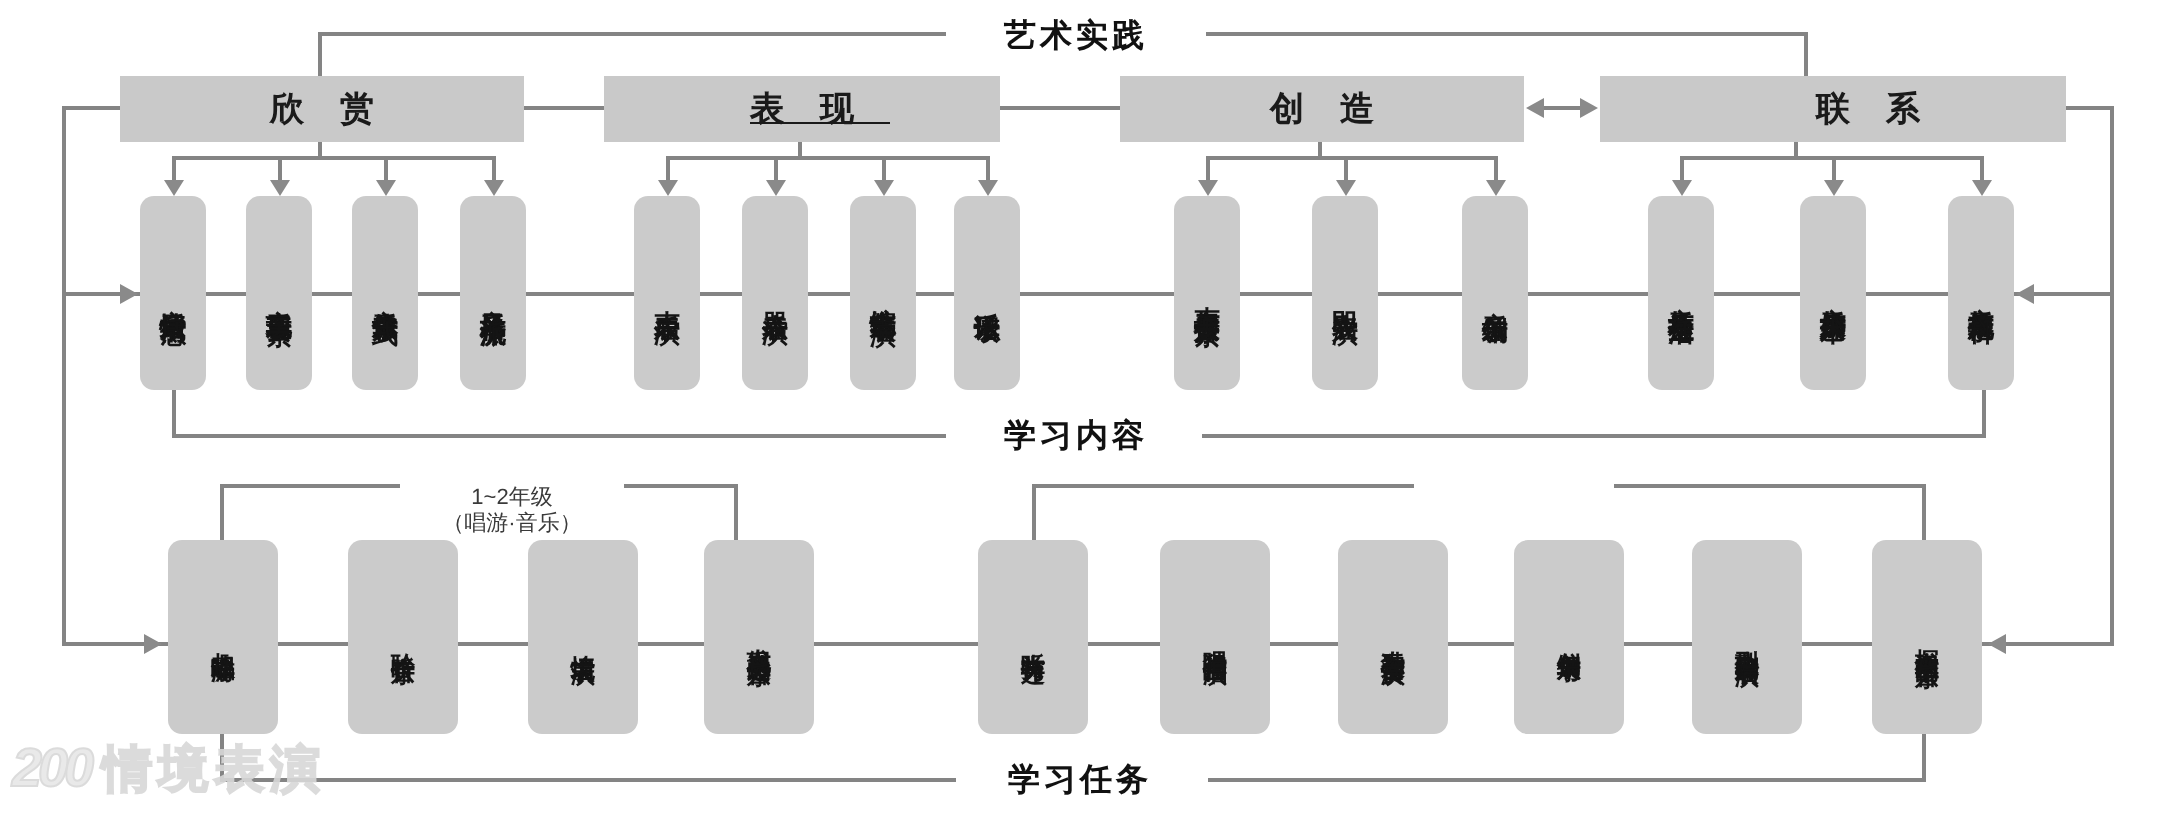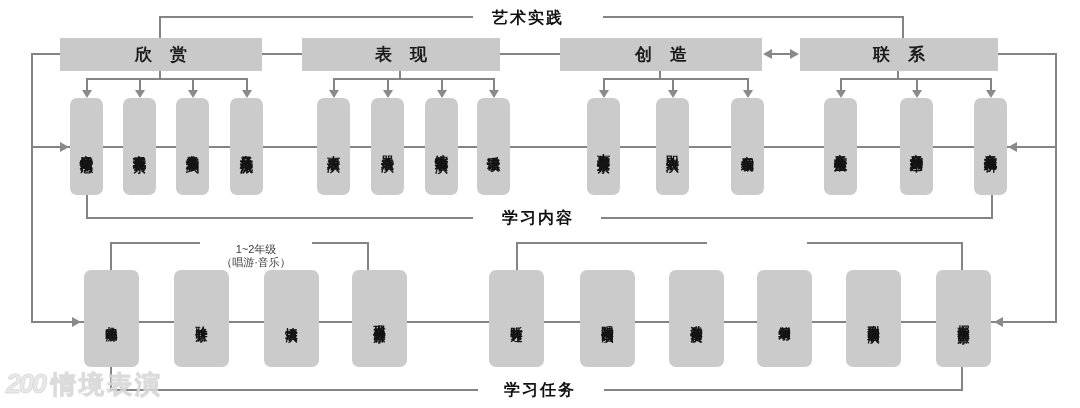--- a/index.html
+++ b/index.html
@@ -37,26 +37,26 @@
 </style>
 </head>
 <body>
 
 <div class="canvas">
 
   <div class="hl" style="left:160px;top:16px;width:313px;"></div>
   <div class="hl" style="left:603px;top:16px;width:301px;"></div>
   <div class="vl" style="left:159px;top:16px;height:22px;"></div>
   <div class="vl" style="left:902px;top:16px;height:22px;"></div>
-  <div class="biglab" style="left:465px;top:8px;width:126px;">艺术实践</div>
+  <div class="biglab" style="left:475px;top:8px;width:126px;">艺术实践</div>
 
   <div class="pbox" style="left:60px;width:202px;">欣赏</div>
-  <div class="pbox" style="left:302px;width:198px;">表现</div>
+  <div class="pbox" style="left:302px;width:198px;text-decoration:underline;">表现</div>
   <div class="pbox" style="left:560px;width:202px;">创造</div>
-  <div class="pbox" style="left:800px;width:198px;">联系</div>
+  <div class="pbox" style="left:800px;width:198px;padding-left:35px;">联系</div>
 
   <div class="hl" style="left:262px;top:53px;width:40px;"></div>
   <div class="hl" style="left:500px;top:53px;width:60px;"></div>
   <div class="hl" style="left:772px;top:53px;width:18px;"></div>
   <div class="tri-l" style="left:763px;top:49px;"></div>
   <div class="tri-r" style="left:790px;top:49px;"></div>
 
   <div class="vl" style="left:159px;top:71px;height:8px;"></div>
   <div class="vl" style="left:399px;top:71px;height:8px;"></div>
   <div class="vl" style="left:659px;top:71px;height:8px;"></div>

